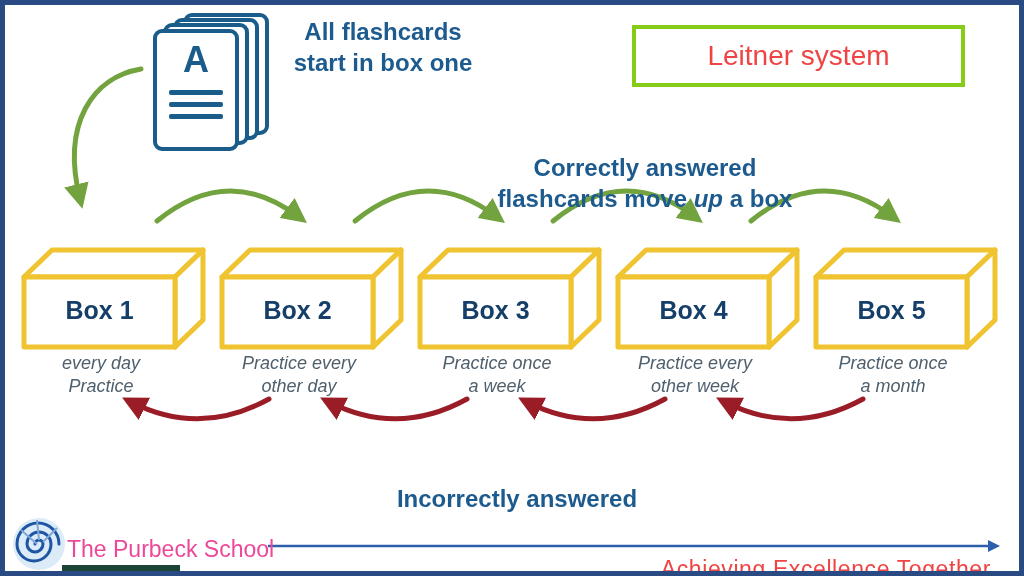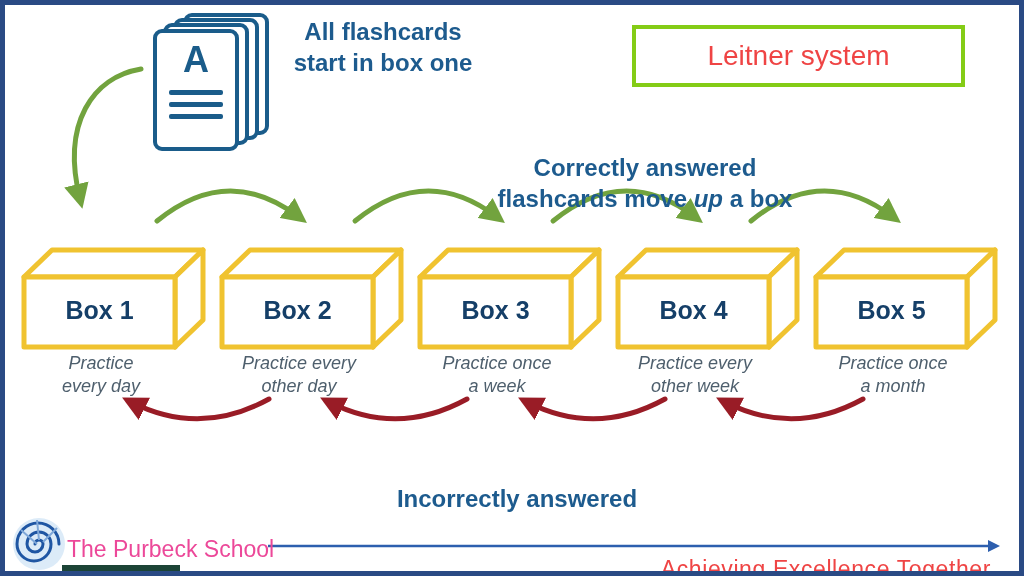--- a/index.html
+++ b/index.html
@@ -157,22 +157,22 @@
       <g fill="#ffffff" stroke="#f0c330" stroke-width="5" stroke-linejoin="round">
         <polygon points="5,38 33,11 184,11 156,38"></polygon>
         <polygon points="156,38 184,11 184,81 156,108"></polygon>
         <rect x="5" y="38" width="151" height="70"></rect>
       </g>
     </svg>
     <span class="box-label">Box 5</span>
   </div>
 
   <div class="caption" style="left:6px">
-    <div>Practice</div>
-      <div>every day</div>
+    <div>every day</div>
+      <div>Practice</div>
   </div>
   <div class="caption" style="left:204px">
     <div>Practice every</div>
       <div>other day</div>
   </div>
   <div class="caption" style="left:402px">
     <div>Practice once</div>
       <div>a week</div>
   </div>
   <div class="caption" style="left:600px">

